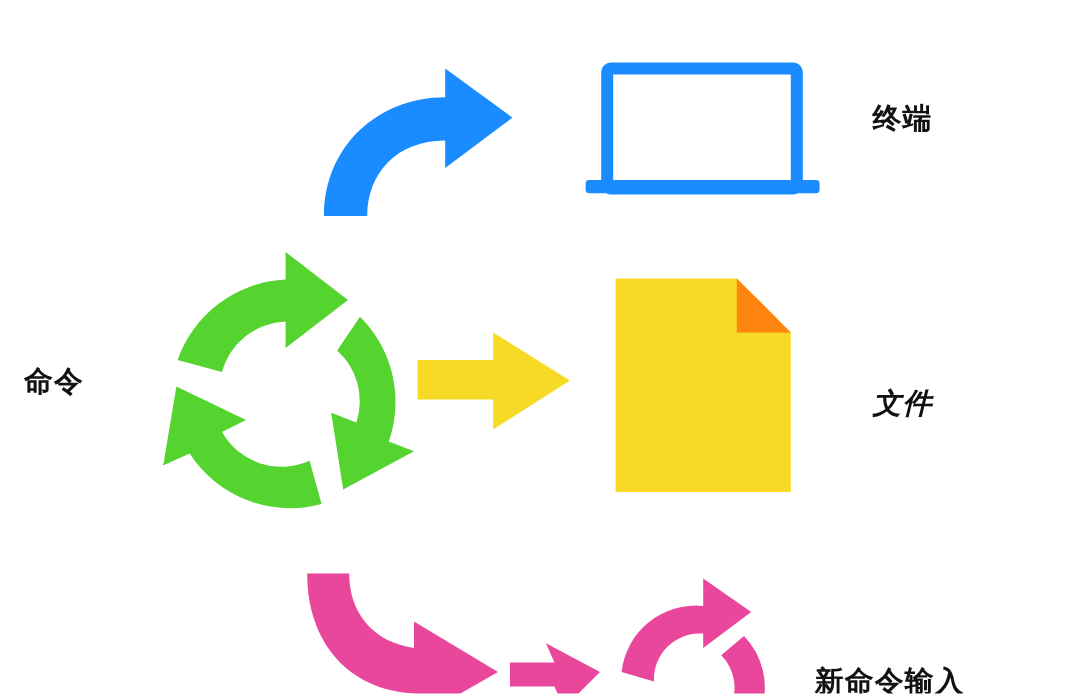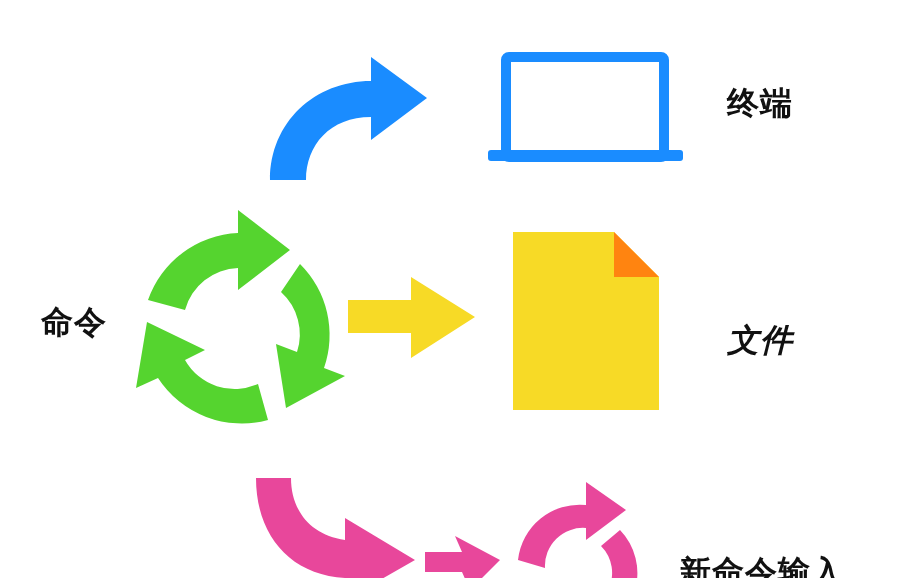--- a/index.html
+++ b/index.html
@@ -1,21 +1,21 @@
 <!DOCTYPE html>
 <html><head>
 <meta charset="utf-8">
 <style>
   html, body { margin: 0; padding: 0; background: #ffffff; }
   body { width: 902px; height: 578px; overflow: hidden; position: relative;
          font-family: "DejaVu Sans", "Liberation Sans", sans-serif; }
   #canvas { position: absolute; left: 0; top: 0; }
-  .label { position: absolute; color: #111111; font-size: 32px; font-weight: bold;
+  .label { position: absolute; color: #111111; font-size: 24px; font-weight: bold;
            letter-spacing: 1px; white-space: nowrap; line-height: 1; }
-  #lbl-command { left: 41px; top: 306px; }
+  #lbl-command { left: 20px; top: 306px; }
   #lbl-terminal { left: 727px; top: 87px; }
   #lbl-file { left: 727px; top: 324px; font-style: italic; }
   #lbl-newcmd { left: 679px; top: 556px; }
 </style>
 </head>
 <body>
 
 <svg id="canvas" width="902" height="578" viewBox="0 0 902 578" xmlns="http://www.w3.org/2000/svg">
 
   <g>

